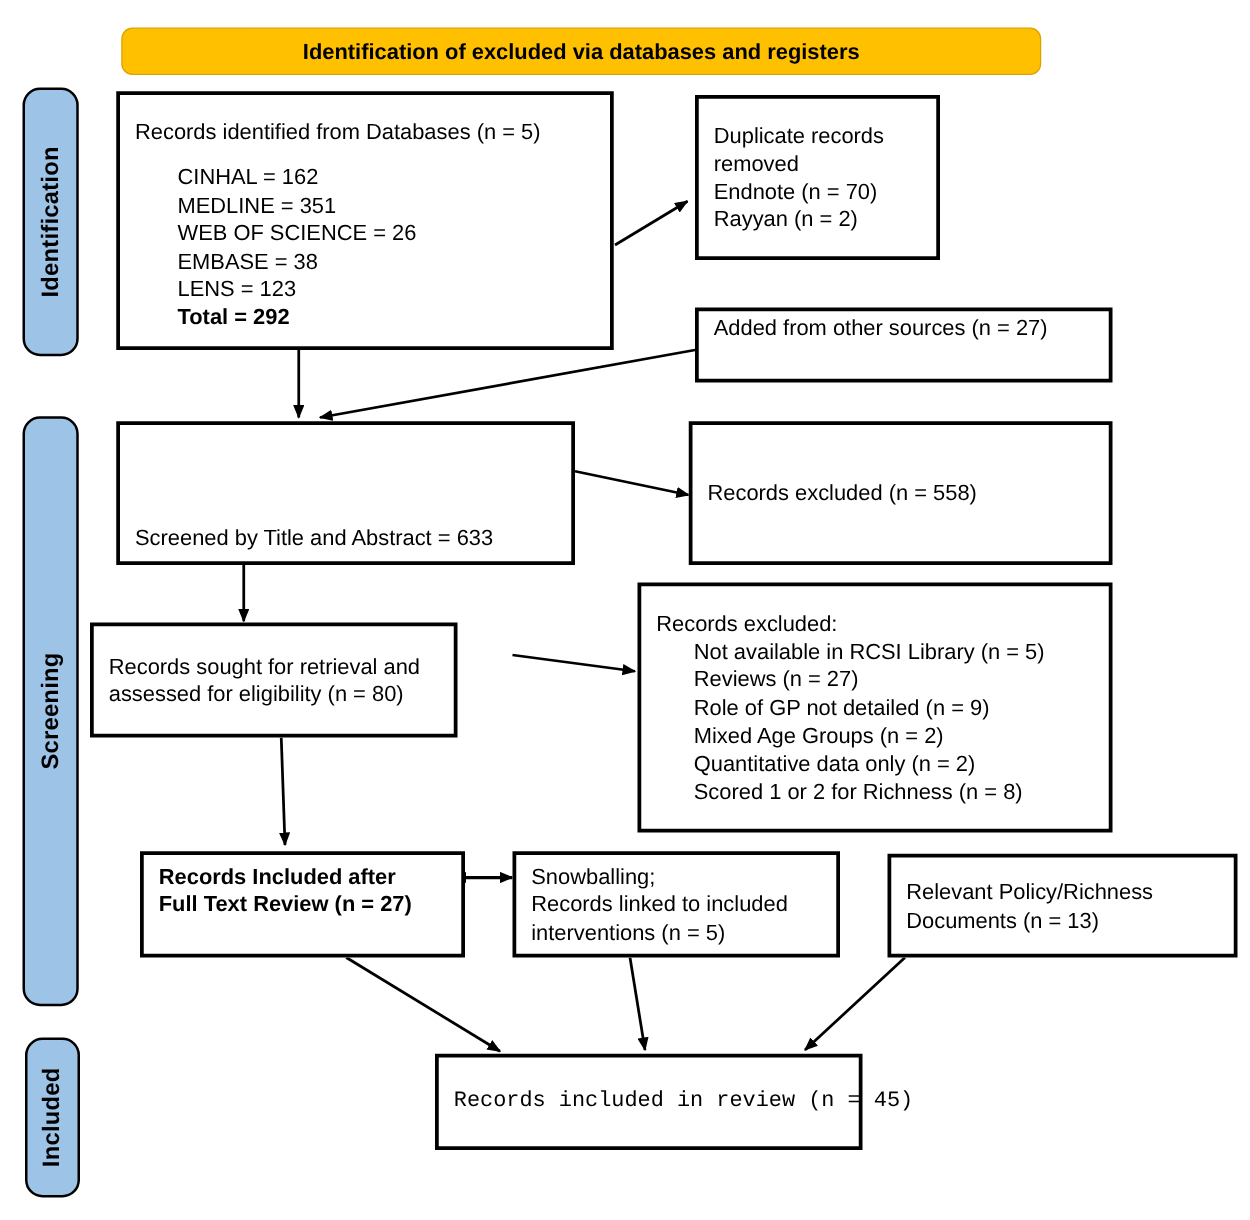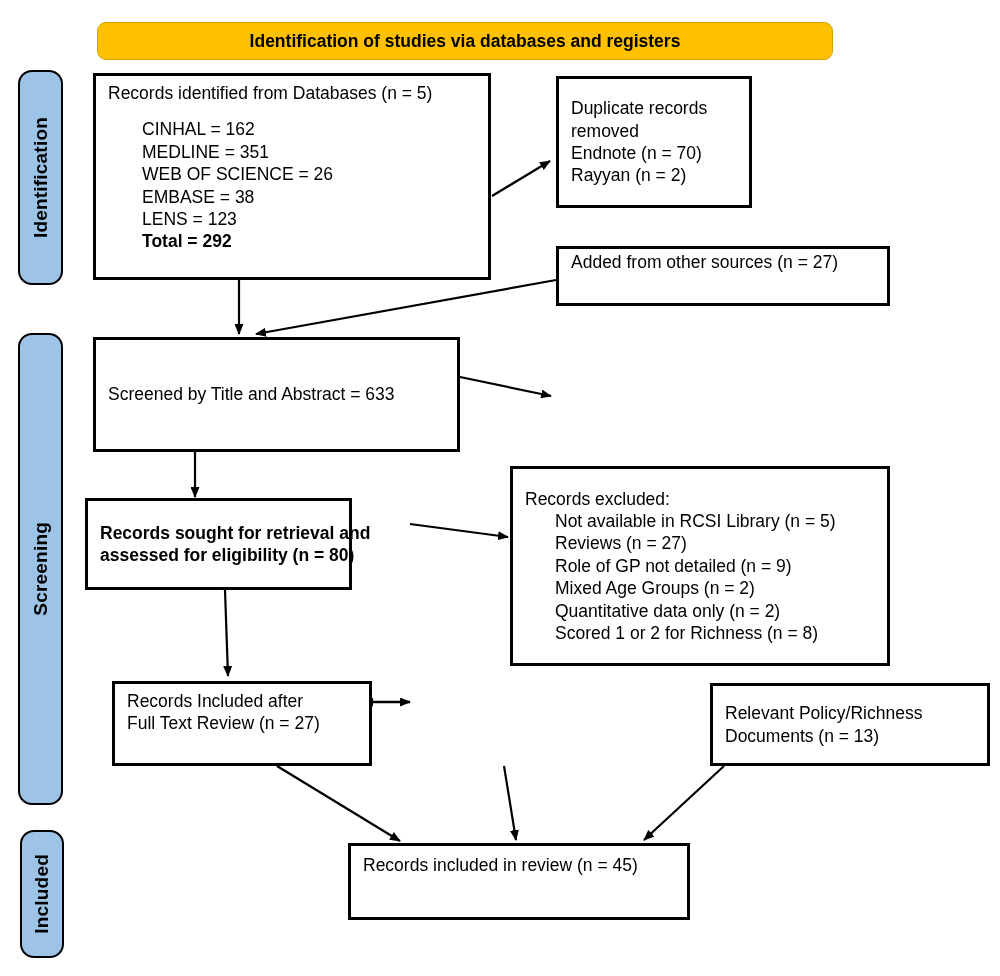--- a/index.html
+++ b/index.html
@@ -94,35 +94,35 @@
 
     <line x1="372" y1="702" x2="410" y2="702" stroke="#000" stroke-width="2.6" marker-end="url(#ah)" marker-start="url(#ah-start)"></line>
 
     <line x1="277" y1="766" x2="400" y2="841" stroke="#000" stroke-width="2.2" marker-end="url(#ah)"></line>
 
     <line x1="504" y1="766" x2="516" y2="840" stroke="#000" stroke-width="2.2" marker-end="url(#ah)"></line>
 
     <line x1="724" y1="766" x2="644" y2="840" stroke="#000" stroke-width="2.2" marker-end="url(#ah)"></line>
   </svg>
 
-  <div class="banner" style="left:97px;top:22px;width:736px;height:38px;">Identification of studies via databases and registers</div>
+  <div class="banner" style="left:97px;top:22px;width:736px;height:38px;">Identification of excluded via databases and registers</div>
 
   <div class="stage-bar" style="left:18px;top:70px;width:45px;height:215px;">
     <span>Identification</span>
   </div>
 
   <div class="stage-bar" style="left:18px;top:333px;width:45px;height:472px;">
     <span>Screening</span>
   </div>
 
   <div class="stage-bar" style="left:20px;top:830px;width:44px;height:128px;">
     <span>Included</span>
   </div>
 
-  <div class="nodebox top-aligned" style="left:93px;top:73px;width:398px;height:207px;padding-top:6px;">
+  <div class="nodebox top-aligned" style="left:93px;top:73px;width:398px;height:207px;padding-top:18px;">
     <div class="line">Records identified from Databases (n = 5)</div>
     <div class="gap"></div>
     <div class="line indent">CINHAL = 162</div>
     <div class="line indent">MEDLINE = 351</div>
     <div class="line indent">WEB OF SCIENCE = 26</div>
     <div class="line indent">EMBASE = 38</div>
     <div class="line indent">LENS = 123</div>
     <div class="line indent bold">Total = 292</div>
   </div>
 
@@ -130,48 +130,56 @@
     <div class="line">Duplicate records</div>
     <div class="line">removed</div>
     <div class="line">Endnote (n = 70)</div>
     <div class="line">Rayyan (n = 2)</div>
   </div>
 
   <div class="nodebox" style="left:556px;top:246px;width:334px;height:60px;padding-top:2px;justify-content:flex-start;">
     <div class="line">Added from other sources (n = 27)</div>
   </div>
 
-  <div class="nodebox" style="left:93px;top:337px;width:367px;height:115px;">
+  <div class="nodebox" style="left:93px;top:337px;width:367px;height:115px;justify-content:flex-end;">
     <div class="line">Screened by Title and Abstract = 633</div>
   </div>
 
+  <div class="nodebox" style="left:551px;top:337px;width:339px;height:115px;">
+    <div class="line">Records excluded (n = 558)</div>
+  </div>
 
-  <div class="nodebox" style="left:85px;top:498px;width:267px;height:92px;font-weight:bold;">
+  <div class="nodebox" style="left:72px;top:498px;width:294px;height:92px;">
     <div class="line">Records sought for retrieval and</div>
     <div class="line">assessed for eligibility (n = 80)</div>
   </div>
 
   <div class="nodebox" style="left:510px;top:466px;width:380px;height:200px;">
     <div class="line">Records excluded:</div>
     <div class="line indent2">Not available in RCSI Library (n = 5)</div>
     <div class="line indent2">Reviews (n = 27)</div>
     <div class="line indent2">Role of GP not detailed (n = 9)</div>
     <div class="line indent2">Mixed Age Groups (n = 2)</div>
     <div class="line indent2">Quantitative data only (n = 2)</div>
     <div class="line indent2">Scored 1 or 2 for Richness (n = 8)</div>
   </div>
 
-  <div class="nodebox" style="left:112px;top:681px;width:260px;height:85px;padding-top:6px;justify-content:flex-start;">
+  <div class="nodebox" style="left:112px;top:681px;width:260px;height:85px;padding-top:6px;justify-content:flex-start;font-weight:bold;">
     <div class="line">Records Included after</div>
     <div class="line">Full Text Review (n = 27)</div>
   </div>
 
+  <div class="nodebox" style="left:410px;top:681px;width:262px;height:85px;padding-top:6px;justify-content:flex-start;">
+    <div class="line">Snowballing;</div>
+    <div class="line">Records linked to included</div>
+    <div class="line">interventions (n = 5)</div>
+  </div>
 
   <div class="nodebox" style="left:710px;top:683px;width:280px;height:83px;">
     <div class="line">Relevant Policy/Richness</div>
     <div class="line">Documents (n = 13)</div>
   </div>
 
-  <div class="nodebox" style="left:348px;top:843px;width:342px;height:77px;padding-top:8px;justify-content:flex-start;">
+  <div class="nodebox" style="left:348px;top:843px;width:342px;height:77px;padding-top:24px;justify-content:flex-start;font-family:Liberation Mono, monospace;">
     <div class="line">Records included in review (n = 45)</div>
   </div>
 
 </div>
 
 </body></html>

